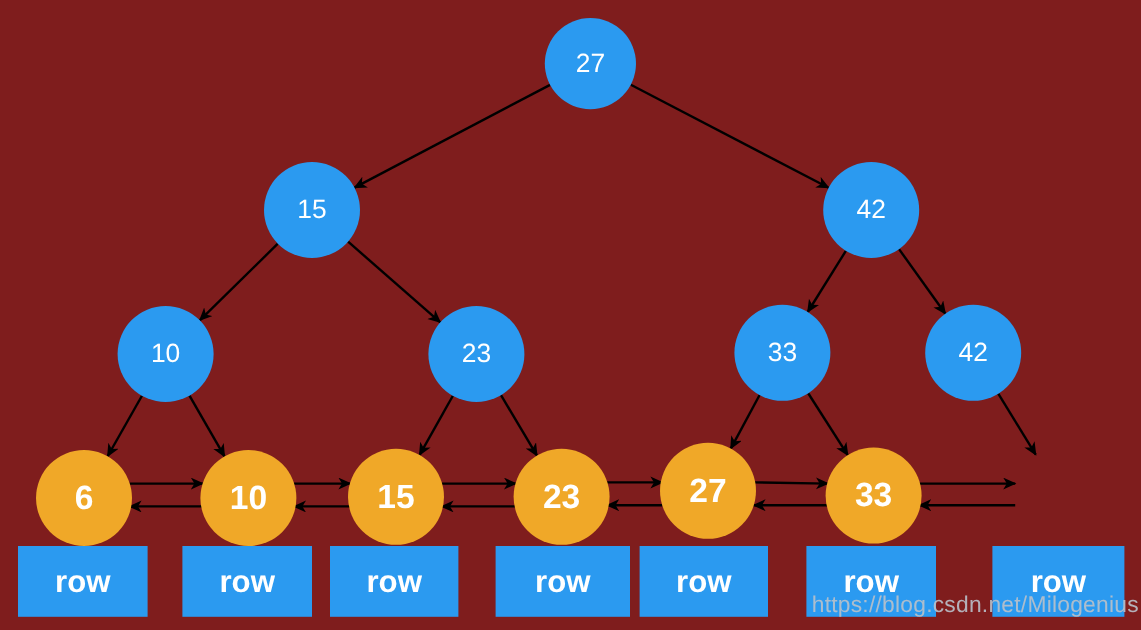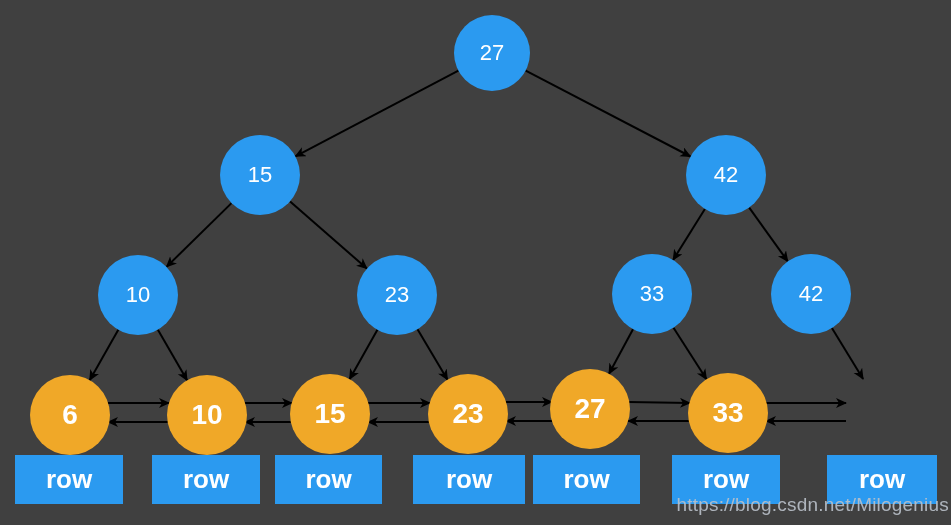--- a/index.html
+++ b/index.html
@@ -1,31 +1,31 @@
 <!DOCTYPE html>
 <html><head>
 <meta charset="utf-8">
 <title>B+ Tree Diagram</title>
 <style>
   html,body { margin:0; padding:0; background:#ffffff; }
   .canvas {
-    position:relative; width:951px; height:525px; background:#404040;
+    position:relative; width:951px; height:525px; background:#7f1d1d;
     font-family:"Liberation Sans", sans-serif; overflow:hidden;
   }
   .edges { position:absolute; left:0; top:0; width:951px; height:525px; }
   .circle {
     position:absolute; border-radius:50%;
     display:flex; align-items:center; justify-content:center;
     color:#ffffff; box-sizing:border-box;
   }
   .inode { width:80px; height:80px; background:#2B9AF0; font-size:22px; font-weight:normal; }
   .inode.root { width:76px; height:76px; }
   .lnode { width:80px; height:80px; background:#F0A828; font-size:28px; font-weight:bold; }
   .rowbox {
-    position:absolute; height:49px; background:#2B9AF0; color:#ffffff;
+    position:absolute; height:59px; background:#2B9AF0; color:#ffffff;
     display:flex; align-items:center; justify-content:center;
     font-size:26px; font-weight:bold;
   }
   .watermark {
     position:absolute; right:2px; bottom:9px;
     font-size:19px; color:#BAC1CA; opacity:0.9; letter-spacing:0.2px;
   }
 </style>
 </head>
 <body>

